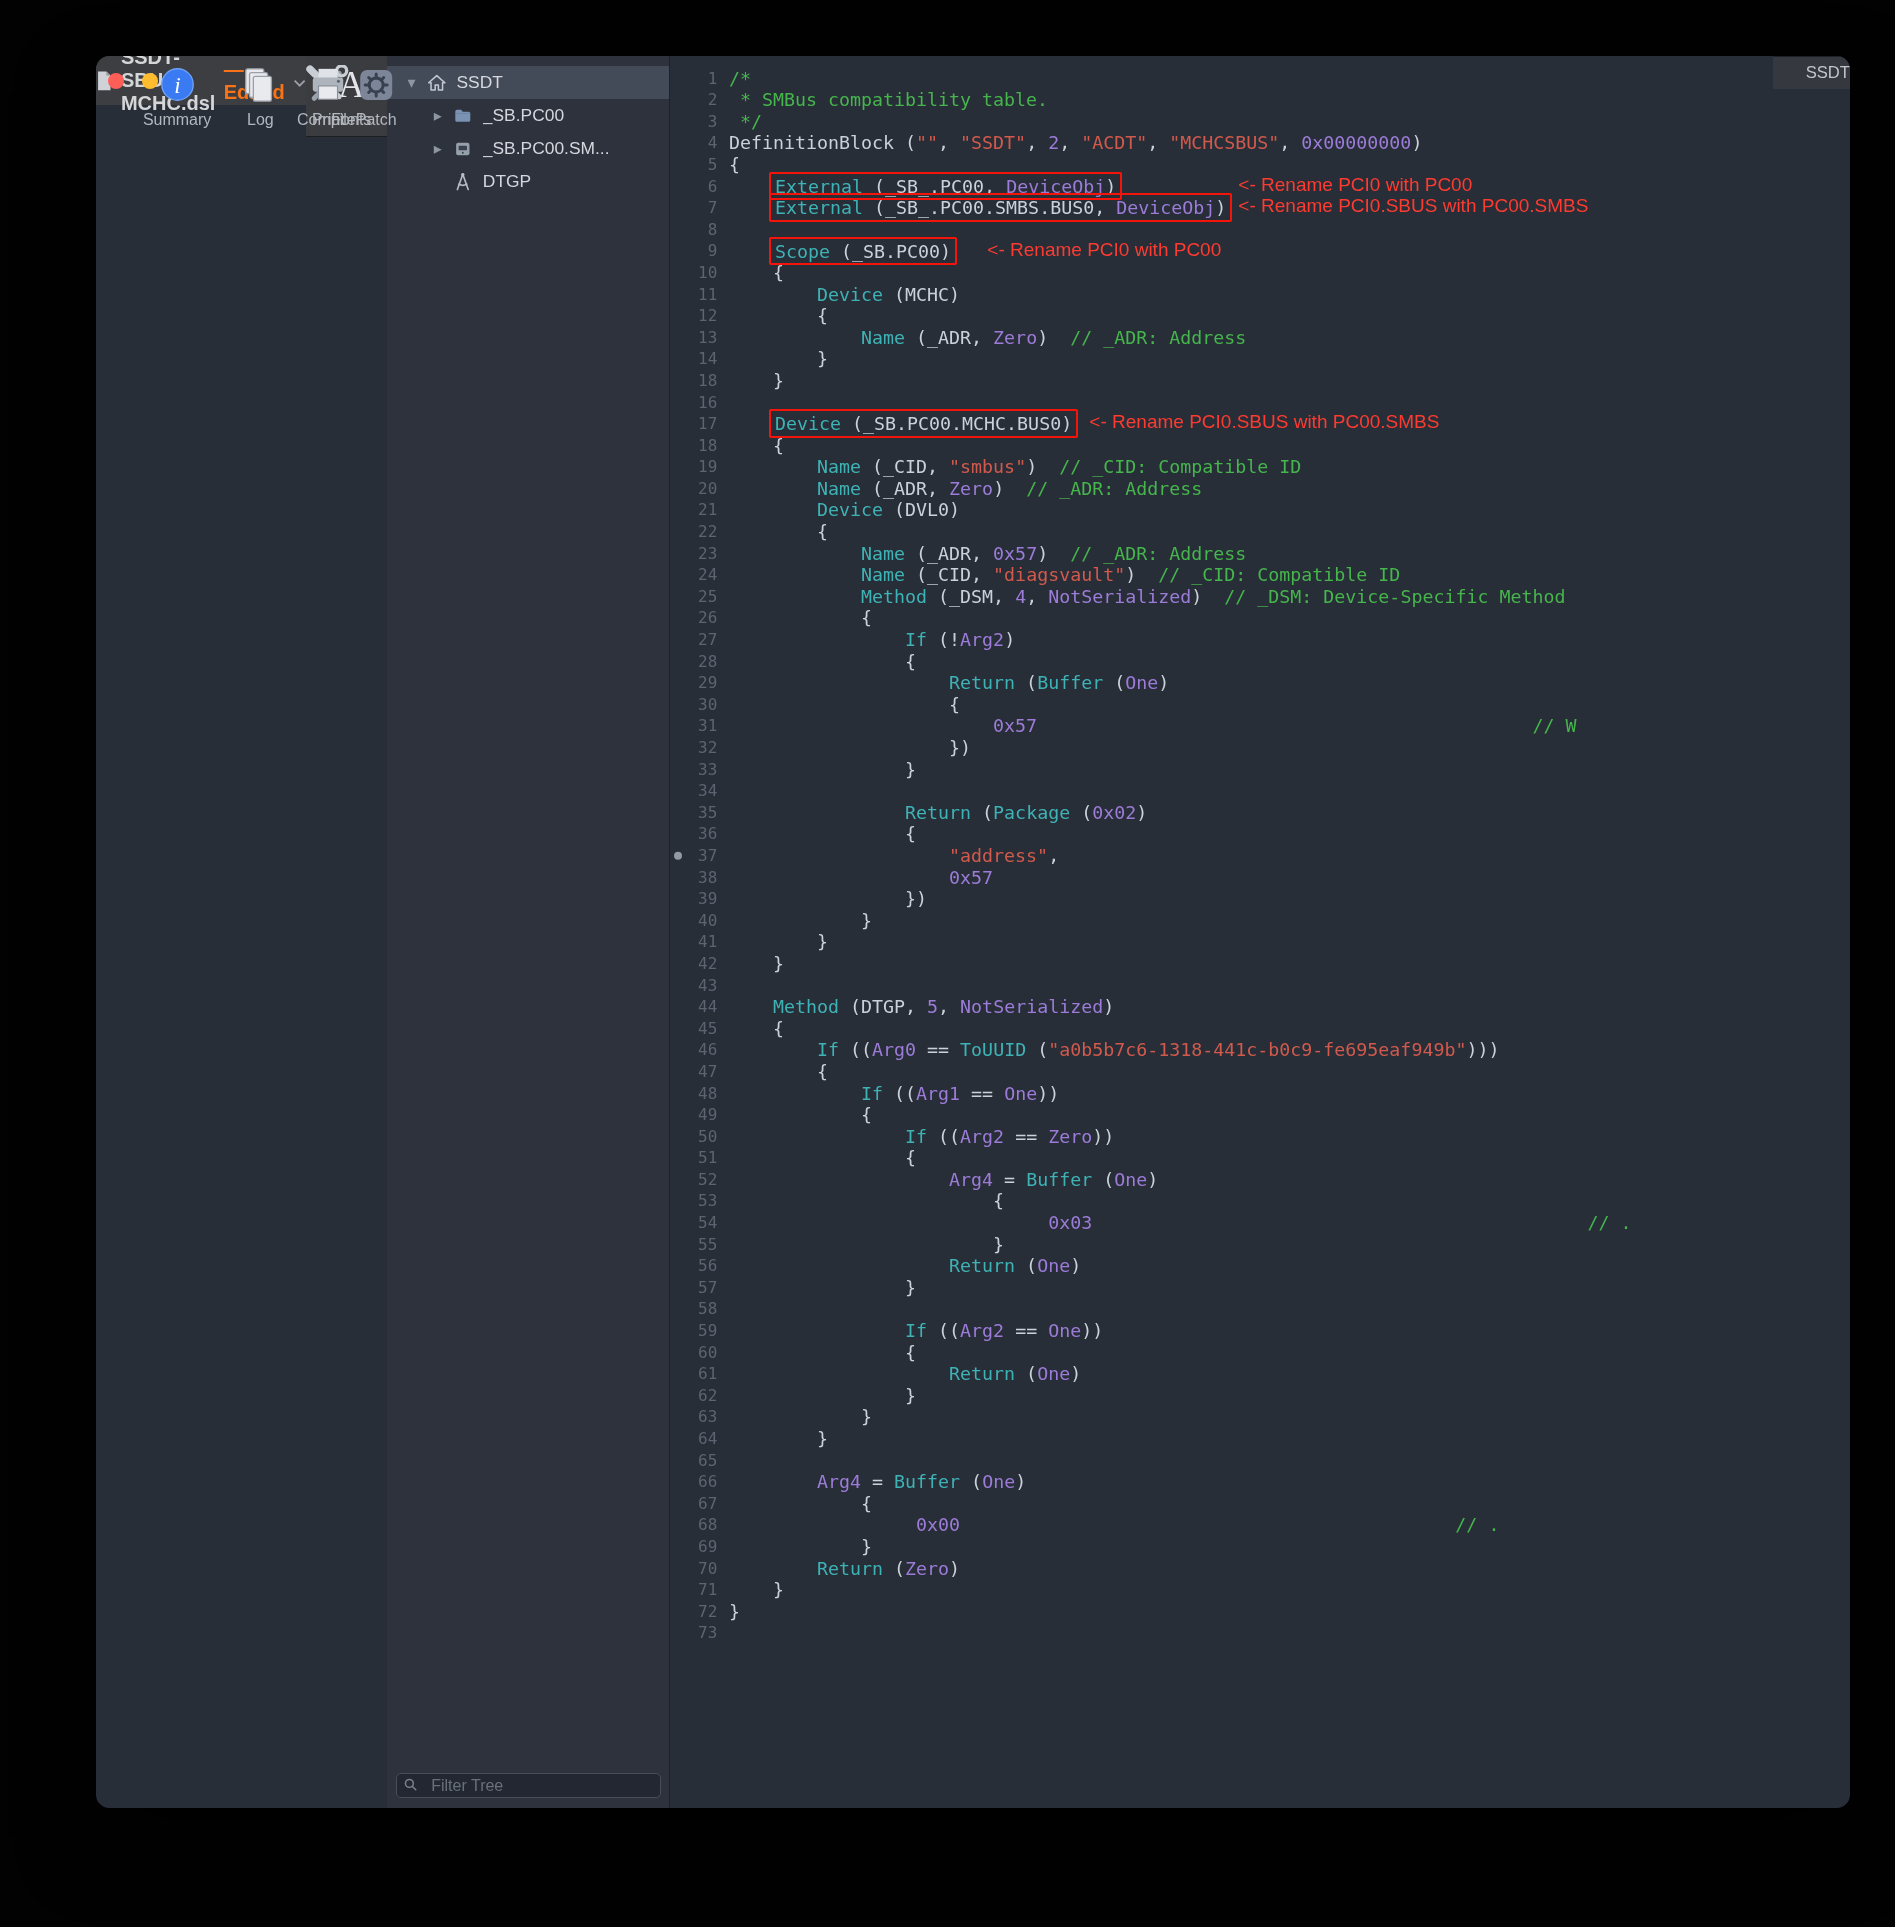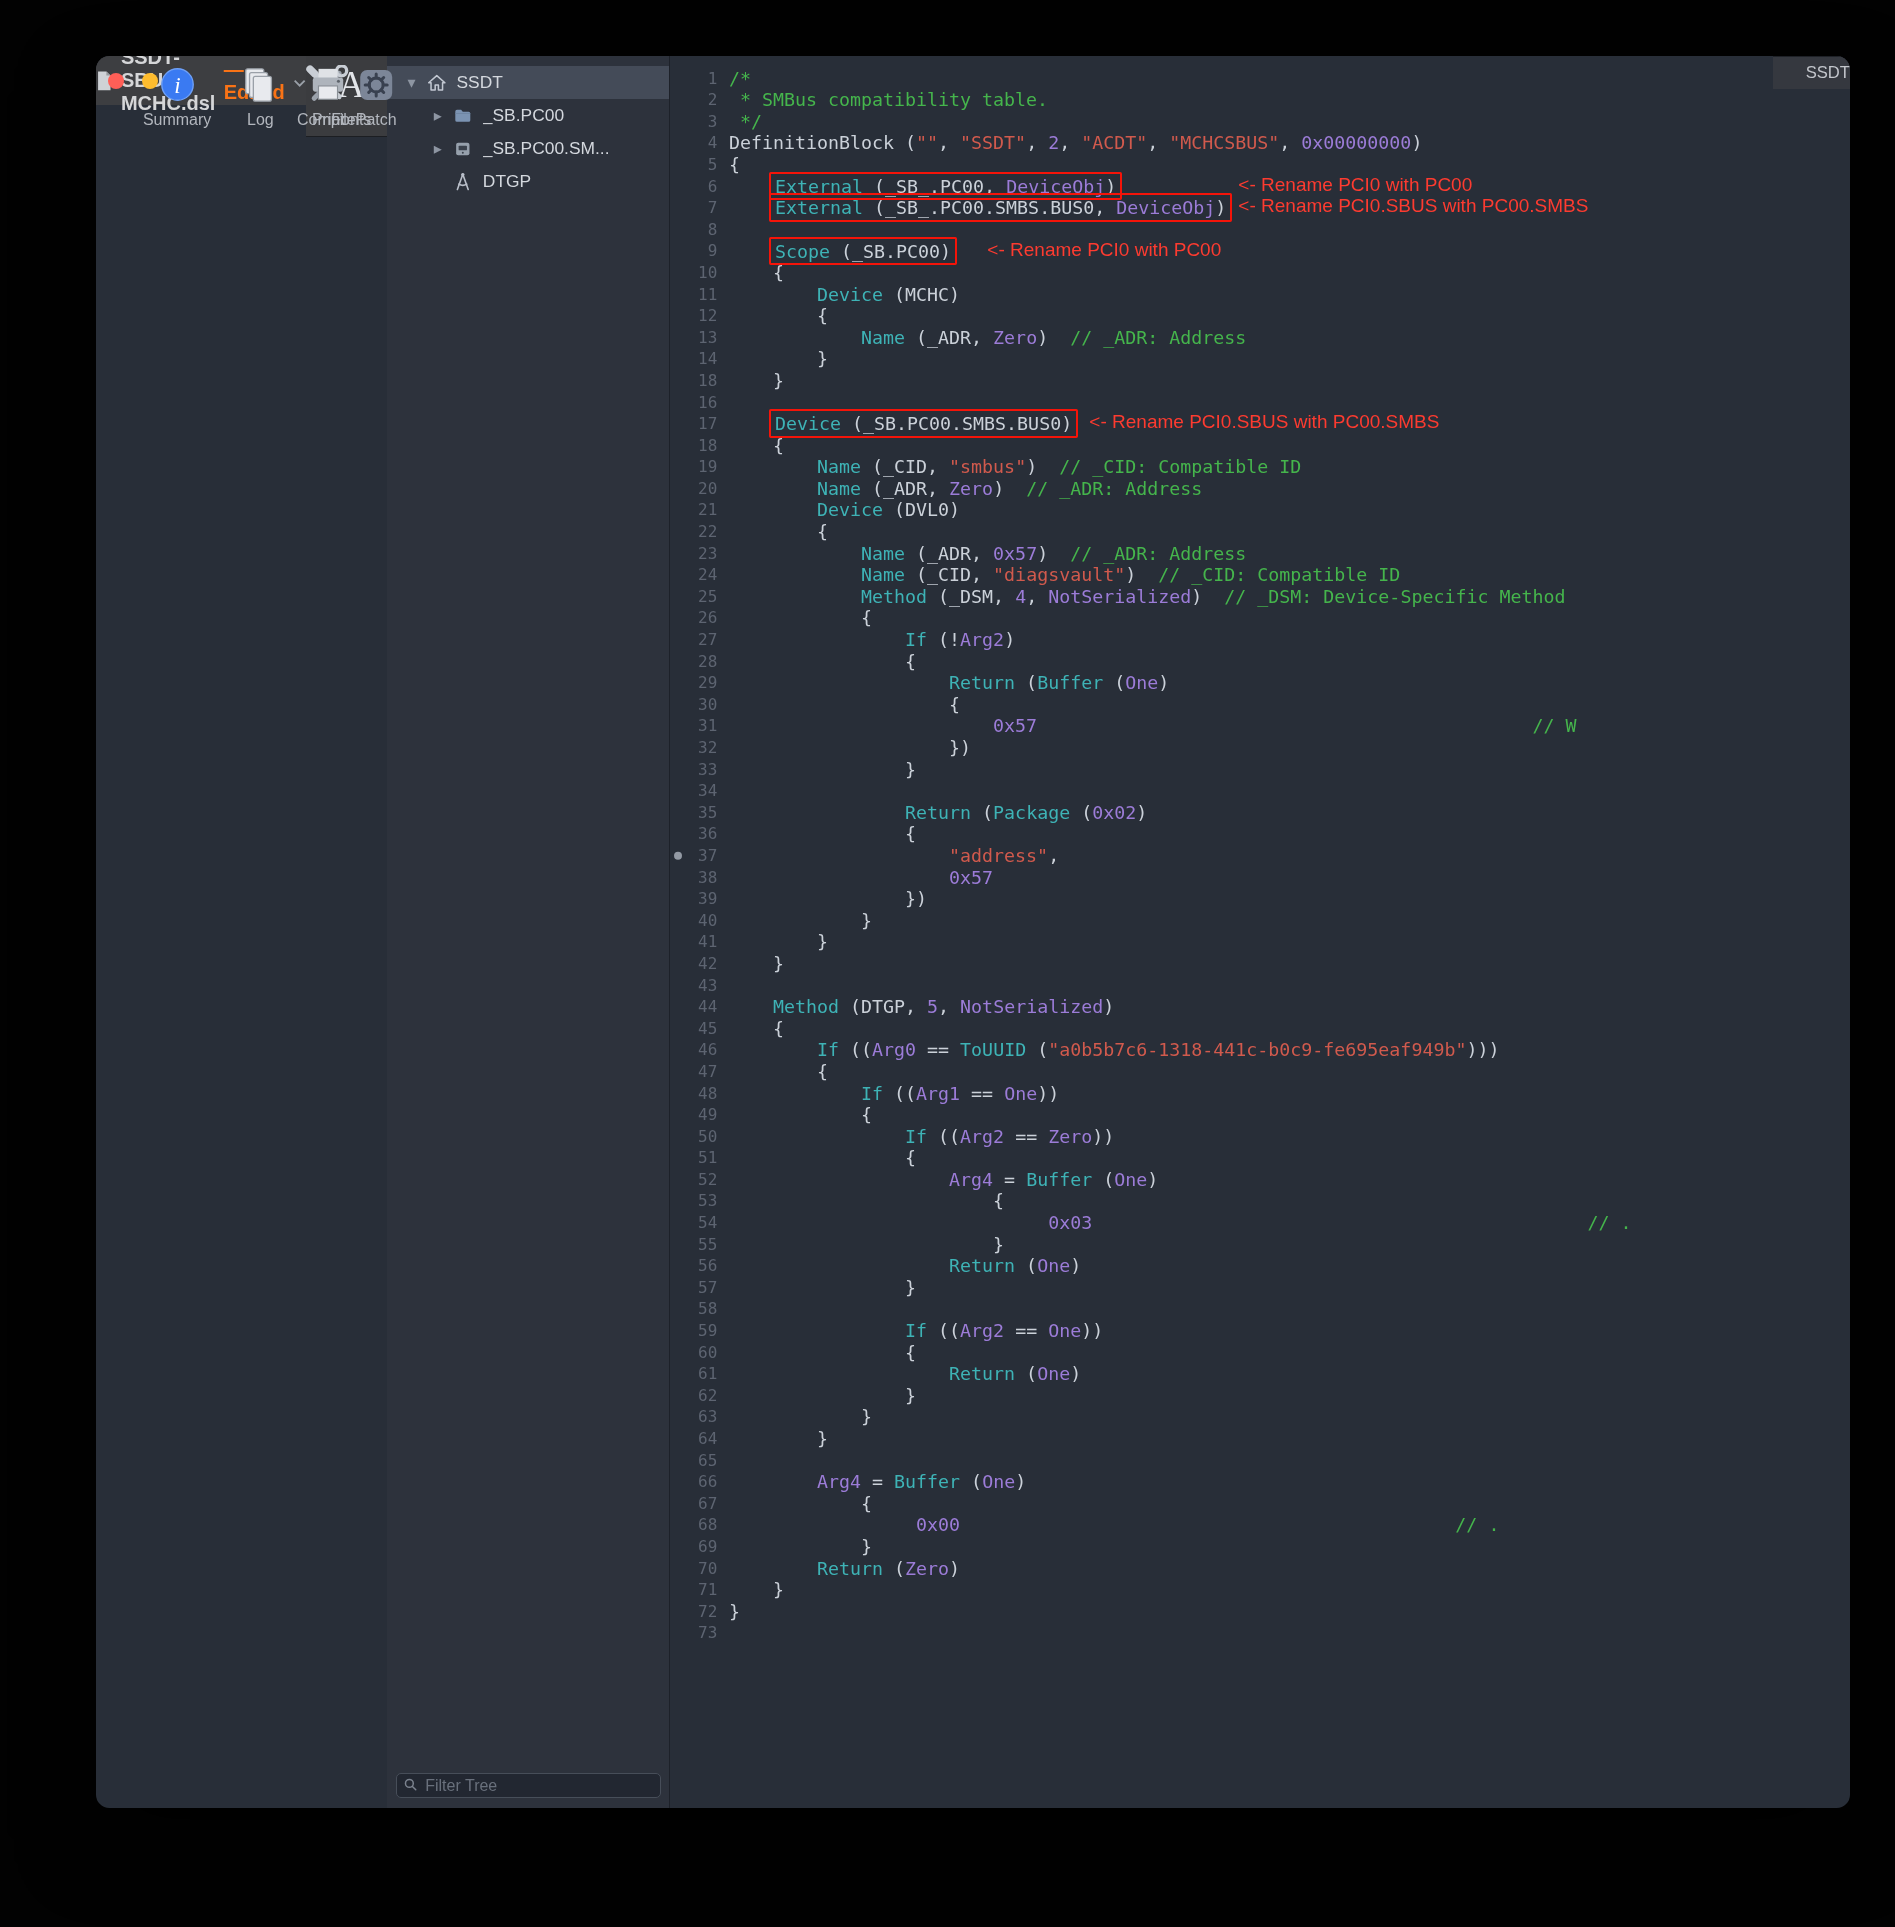--- a/index.html
+++ b/index.html
@@ -44,21 +44,21 @@
   .tree { flex:1; padding-top:10px; }
   .tree-row { height:33px; display:flex; align-items:center; font-size:17.4px; color:#d4d8de; padding-left:11.6px; }
   .tree-row.lvl1 { padding-left:38px; }
   .tree-row.selected { background:#444b58; }
   .disclosure { width:25px; color:#8d95a2; font-size:16px; text-align:center; flex:0 0 auto; }
   .tree-icon { width:25px; height:23px; display:flex; align-items:center; justify-content:center;
                margin-right:7.5px; flex:0 0 auto; }
   .tree-label { white-space:nowrap; overflow:hidden; text-overflow:ellipsis; }
 
   .filter-wrap { margin:8.3px 8.3px 10px; height:25px; background:#222731; border:0.8px solid #474e59;
-                 border-radius:5px; display:flex; align-items:center; padding:0 6.6px; gap:7px; flex:0 0 auto; }
+                 border-radius:5px; display:flex; align-items:center; padding:0 6.6px; gap:13px; flex:0 0 auto; }
   .filter-wrap input { flex:1; background:transparent; border:none; outline:none; color:#c9cdd3;
                        font-size:16px; font-family:"Liberation Sans",sans-serif; min-width:0; }
   .filter-wrap input::placeholder { color:#69707c; }
 
   
   .editor { flex:1; background:#282e38; position:relative; overflow:hidden; padding-top:11.6px;
             font-family:"DejaVu Sans Mono","Liberation Mono",monospace; font-size:18.3px; line-height:21.6px; }
   .code-line { height:21.6px; line-height:21.6px; white-space:pre; position:relative; }
   .gutter { display:inline-block; width:47px; text-align:right; color:#5d6471; font-size:16px;
             position:relative; vertical-align:top; }
@@ -252,21 +252,21 @@
           <div class="code-line"><span class="gutter">7</span><span class="line-content"><span class="tok-d">    </span><span class="redbox"><span class="tok-k">External</span><span class="tok-d"> (_SB_.PC00.SMBS.BUS0, </span><span class="tok-n">DeviceObj</span><span class="tok-d">)</span></span></span><span class="annotation" style="left: 568px;">&lt;- Rename PCI0.SBUS with PC00.SMBS</span></div>
           <div class="code-line"><span class="gutter">8</span><span class="line-content"></span></div>
           <div class="code-line"><span class="gutter">9</span><span class="line-content"><span class="tok-d">    </span><span class="redbox"><span class="tok-k">Scope</span><span class="tok-d"> (_SB.PC00)</span></span></span><span class="annotation" style="left: 317px;">&lt;- Rename PCI0 with PC00</span></div>
           <div class="code-line"><span class="gutter">10</span><span class="line-content"><span class="tok-d">    </span><span class="tok-d">{</span></span></div>
           <div class="code-line"><span class="gutter">11</span><span class="line-content"><span class="tok-d">        </span><span class="tok-k">Device</span><span class="tok-d"> (MCHC)</span></span></div>
           <div class="code-line"><span class="gutter">12</span><span class="line-content"><span class="tok-d">        </span><span class="tok-d">{</span></span></div>
           <div class="code-line"><span class="gutter">13</span><span class="line-content"><span class="tok-d">            </span><span class="tok-k">Name</span><span class="tok-d"> (_ADR, </span><span class="tok-n">Zero</span><span class="tok-d">)  </span><span class="tok-c">// _ADR: Address</span></span></div>
           <div class="code-line"><span class="gutter">14</span><span class="line-content"><span class="tok-d">        </span><span class="tok-d">}</span></span></div>
           <div class="code-line"><span class="gutter">18</span><span class="line-content"><span class="tok-d">    </span><span class="tok-d">}</span></span></div>
           <div class="code-line"><span class="gutter">16</span><span class="line-content"></span></div>
-          <div class="code-line"><span class="gutter">17</span><span class="line-content"><span class="tok-d">    </span><span class="redbox"><span class="tok-k">Device</span><span class="tok-d"> (_SB.PC00.SMBS.BUS0)</span></span></span><span class="annotation" style="left: 419px;">&lt;- Rename PCI0.SBUS with PC00.SMBS</span></div>
+          <div class="code-line"><span class="gutter">17</span><span class="line-content"><span class="tok-d">    </span><span class="redbox"><span class="tok-k">Device</span><span class="tok-d"> (_SB.PC00.MCHC.BUS0)</span></span></span><span class="annotation" style="left: 419px;">&lt;- Rename PCI0.SBUS with PC00.SMBS</span></div>
           <div class="code-line"><span class="gutter">18</span><span class="line-content"><span class="tok-d">    </span><span class="tok-d">{</span></span></div>
           <div class="code-line"><span class="gutter">19</span><span class="line-content"><span class="tok-d">        </span><span class="tok-k">Name</span><span class="tok-d"> (_CID, </span><span class="tok-s">"smbus"</span><span class="tok-d">)  </span><span class="tok-c">// _CID: Compatible ID</span></span></div>
           <div class="code-line"><span class="gutter">20</span><span class="line-content"><span class="tok-d">        </span><span class="tok-k">Name</span><span class="tok-d"> (_ADR, </span><span class="tok-n">Zero</span><span class="tok-d">)  </span><span class="tok-c">// _ADR: Address</span></span></div>
           <div class="code-line"><span class="gutter">21</span><span class="line-content"><span class="tok-d">        </span><span class="tok-k">Device</span><span class="tok-d"> (DVL0)</span></span></div>
           <div class="code-line"><span class="gutter">22</span><span class="line-content"><span class="tok-d">        </span><span class="tok-d">{</span></span></div>
           <div class="code-line"><span class="gutter">23</span><span class="line-content"><span class="tok-d">            </span><span class="tok-k">Name</span><span class="tok-d"> (_ADR, </span><span class="tok-n">0x57</span><span class="tok-d">)  </span><span class="tok-c">// _ADR: Address</span></span></div>
           <div class="code-line"><span class="gutter">24</span><span class="line-content"><span class="tok-d">            </span><span class="tok-k">Name</span><span class="tok-d"> (_CID, </span><span class="tok-s">"diagsvault"</span><span class="tok-d">)  </span><span class="tok-c">// _CID: Compatible ID</span></span></div>
           <div class="code-line"><span class="gutter">25</span><span class="line-content"><span class="tok-d">            </span><span class="tok-k">Method</span><span class="tok-d"> (_DSM, </span><span class="tok-n">4</span><span class="tok-d">, </span><span class="tok-n">NotSerialized</span><span class="tok-d">)  </span><span class="tok-c">// _DSM: Device-Specific Method</span></span></div>
           <div class="code-line"><span class="gutter">26</span><span class="line-content"><span class="tok-d">            </span><span class="tok-d">{</span></span></div>
           <div class="code-line"><span class="gutter">27</span><span class="line-content"><span class="tok-d">                </span><span class="tok-k">If</span><span class="tok-d"> (!</span><span class="tok-n">Arg2</span><span class="tok-d">)</span></span></div>

